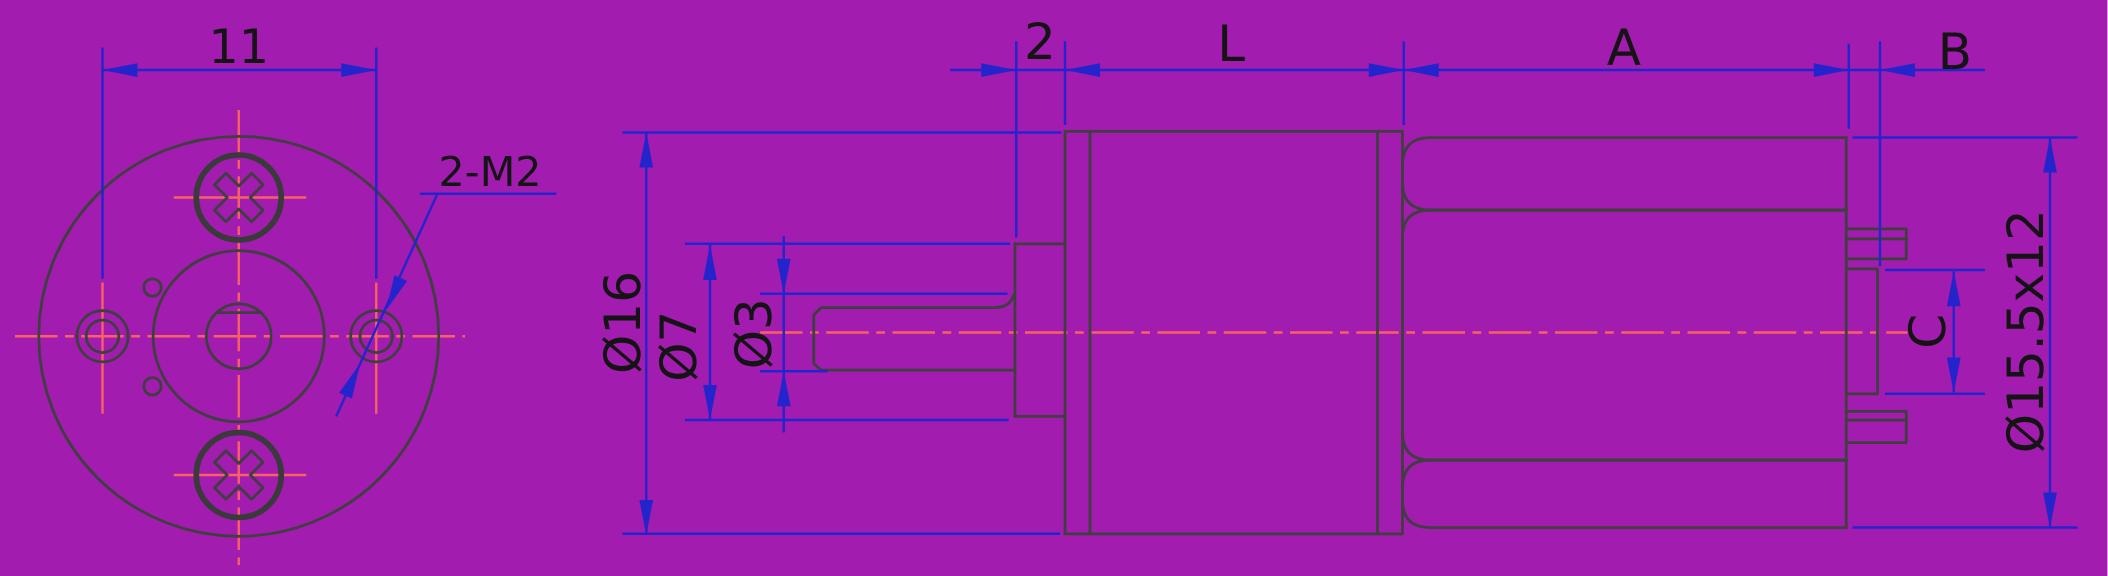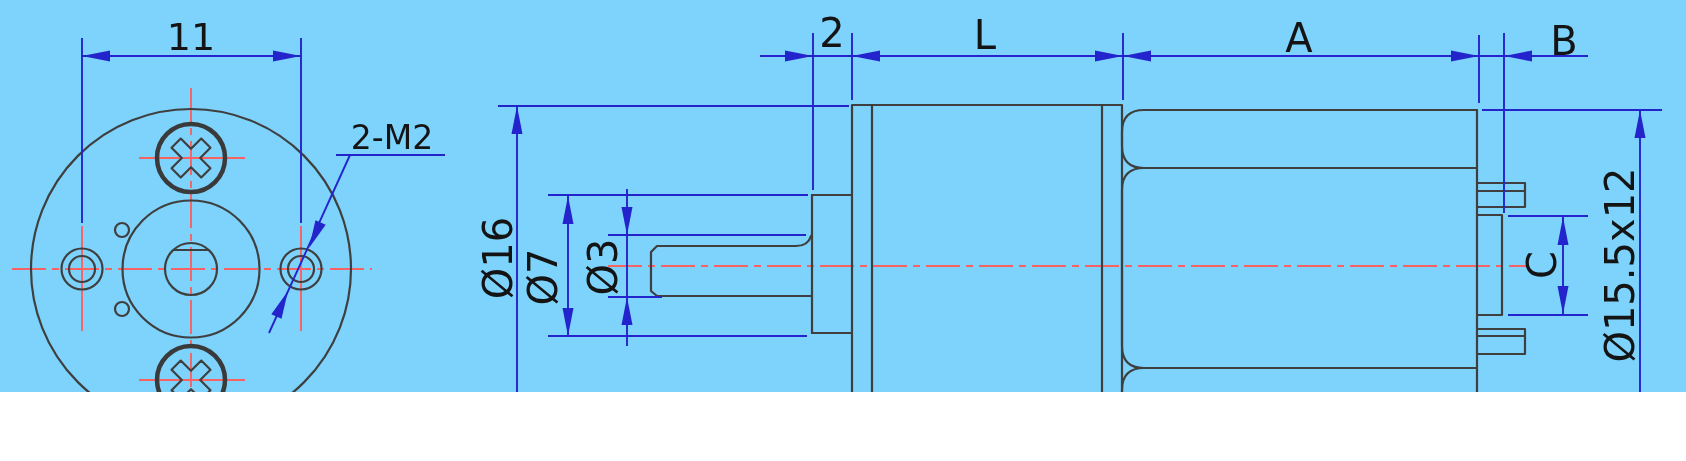--- a/index.html
+++ b/index.html
@@ -1,16 +1,16 @@
 <!DOCTYPE html>
 <html><head>
 <meta charset="utf-8">
 <style>
   html,body{margin:0;padding:0;background:#ffffff;}
-  .stage{width:1686px;height:392px;position:relative;background:#7dd3fc;overflow:hidden;}
+  .stage{width:1686px;height:461px;position:relative;background:#a21caf;overflow:hidden;}
   svg{display:block;}
   .geo{stroke:#3f3f3f;stroke-width:2.2;fill:none;stroke-linecap:round;stroke-linejoin:round;}
   .geo-thick{stroke:#3a3a3a;stroke-width:4.5;fill:none;}
   .cl{stroke:#f96262;stroke-width:1.9;fill:none;stroke-dasharray:34 6 7 6;}
   .cls{stroke:#f96262;stroke-width:1.9;fill:none;}
   .dim{stroke:#2424cd;stroke-width:1.9;fill:none;}
   .arr{fill:#2424cd;stroke:none;}
   .dimtext{font-family:"DejaVu Sans","Liberation Sans",sans-serif;font-size:40px;fill:#141414;}
   .dimtext-m{font-family:"DejaVu Sans","Liberation Sans",sans-serif;font-size:38px;fill:#141414;}
   .dimtext-s{font-family:"DejaVu Sans","Liberation Sans",sans-serif;font-size:33px;fill:#141414;}

